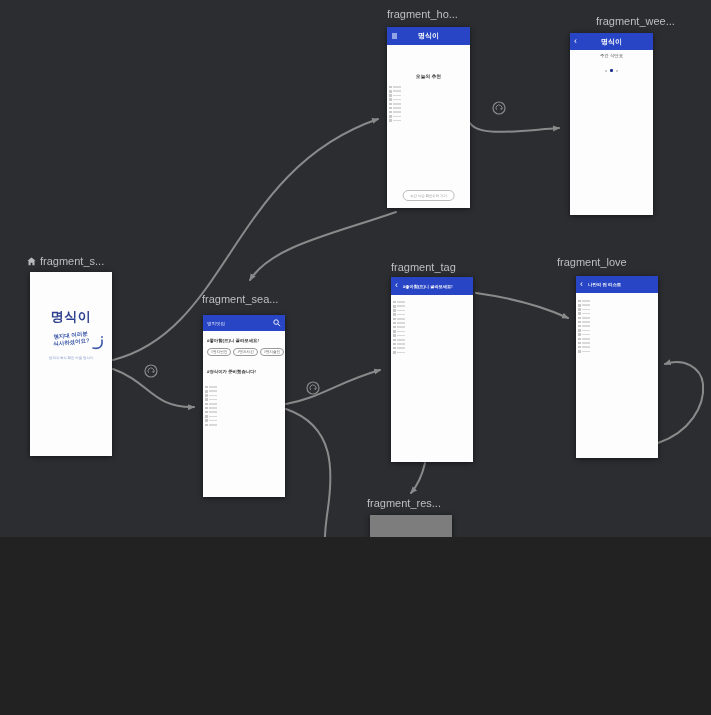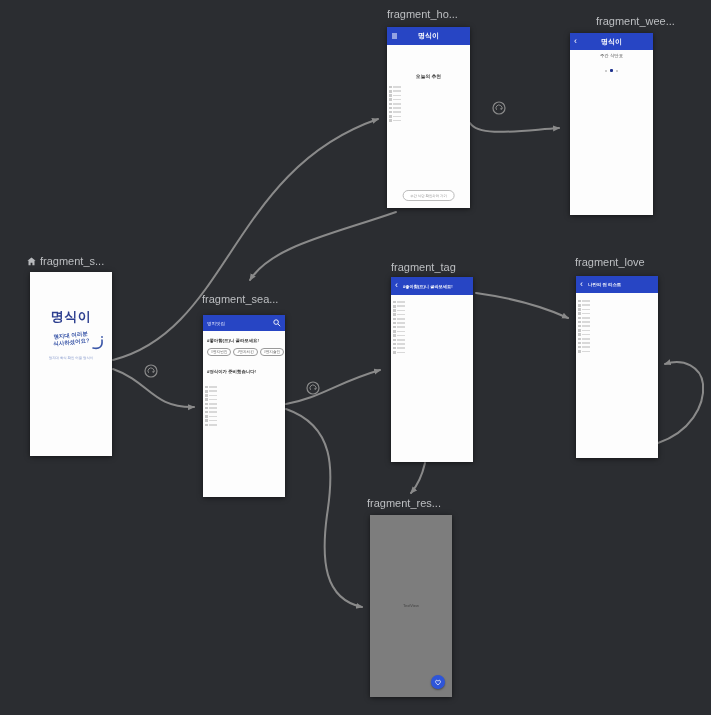--- a/index.html
+++ b/index.html
@@ -1,16 +1,16 @@
 <!DOCTYPE html>
 <html><head>
 <meta charset="utf-8">
 <style>
   html,body{margin:0;padding:0;background:#222;}
-  #canvas{position:relative;width:711px;height:715px;background:#2b2d31;overflow:hidden;
+  #canvas{position:relative;width:711px;height:537px;background:#2b2d31;overflow:hidden;
           font-family:"Liberation Sans",sans-serif;}
   
   .dest-label{position:absolute;color:#bdbfc2;font-size:11px;white-space:nowrap;
               display:flex;align-items:center;gap:4px;}
   
   .card{position:absolute;background:#fdfdfd;box-shadow:0 1px 5px rgba(0,0,0,.55);overflow:hidden;}
   .appbar{position:absolute;left:0;right:0;top:0;background:#2745c4;color:#fff;
           display:flex;align-items:center;justify-content:center;}
   .appbar .title{font-weight:bold;font-size:7px;color:#fff;}
   .back-chev{position:absolute;left:4px;top:50%;transform:translateY(-54%);color:#fff;font-size:9px;line-height:1;}
@@ -102,21 +102,21 @@
         <path d="M6 0.5 L11.5 5 L10 5 L10 11 L7.2 11 L7.2 7.5 L4.8 7.5 L4.8 11 L2 11 L2 5 L0.5 5 Z" fill="#b8babd"></path>
       </svg>
     <span>fragment_s...</span>
   </div>
   <div class="dest-label" style="left:202px;top:293px;">
       <span>fragment_sea...</span>
     </div>
   <div class="dest-label" style="left:391px;top:261px;">
       <span>fragment_tag</span>
     </div>
-  <div class="dest-label" style="left:575px;top:256px;">
+  <div class="dest-label" style="left:557px;top:256px;">
       <span>fragment_love</span>
     </div>
   <div class="dest-label" style="left:367px;top:497px;">
       <span>fragment_res...</span>
     </div>
 
   <div class="card" style="left:30px;top:272px;width:82px;height:184px;">
     <div class="center-text splash-logo" style="top:36px;">명식이</div>
     <div class="center-text splash-tag" style="top:60px;">
       <span>명지대 여러분</span><br>

